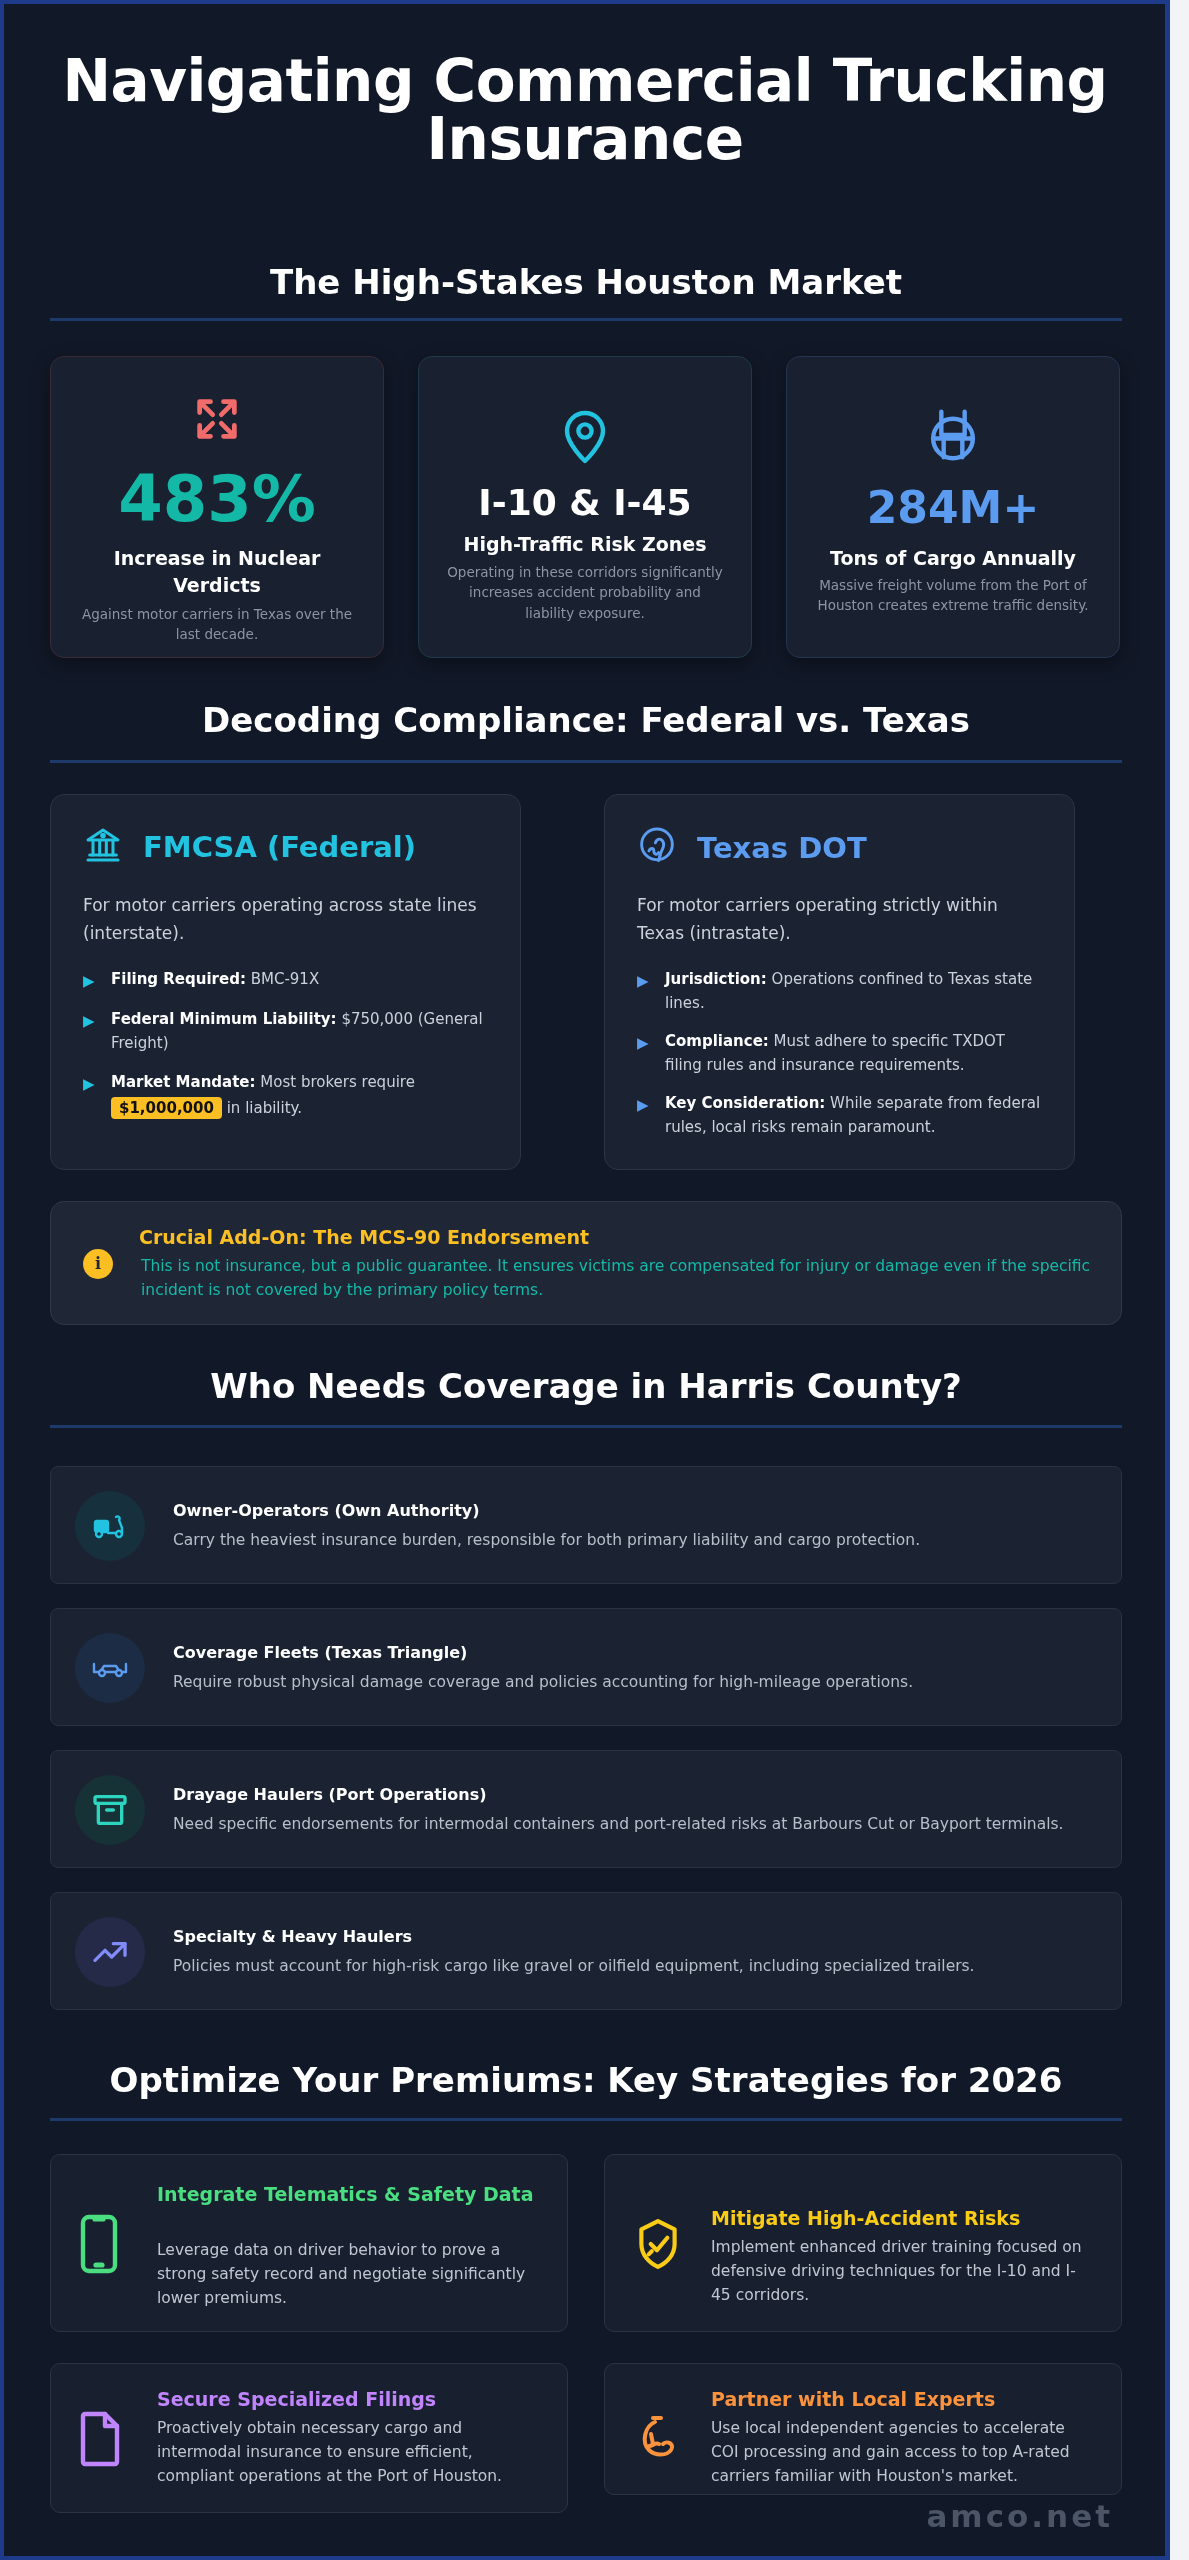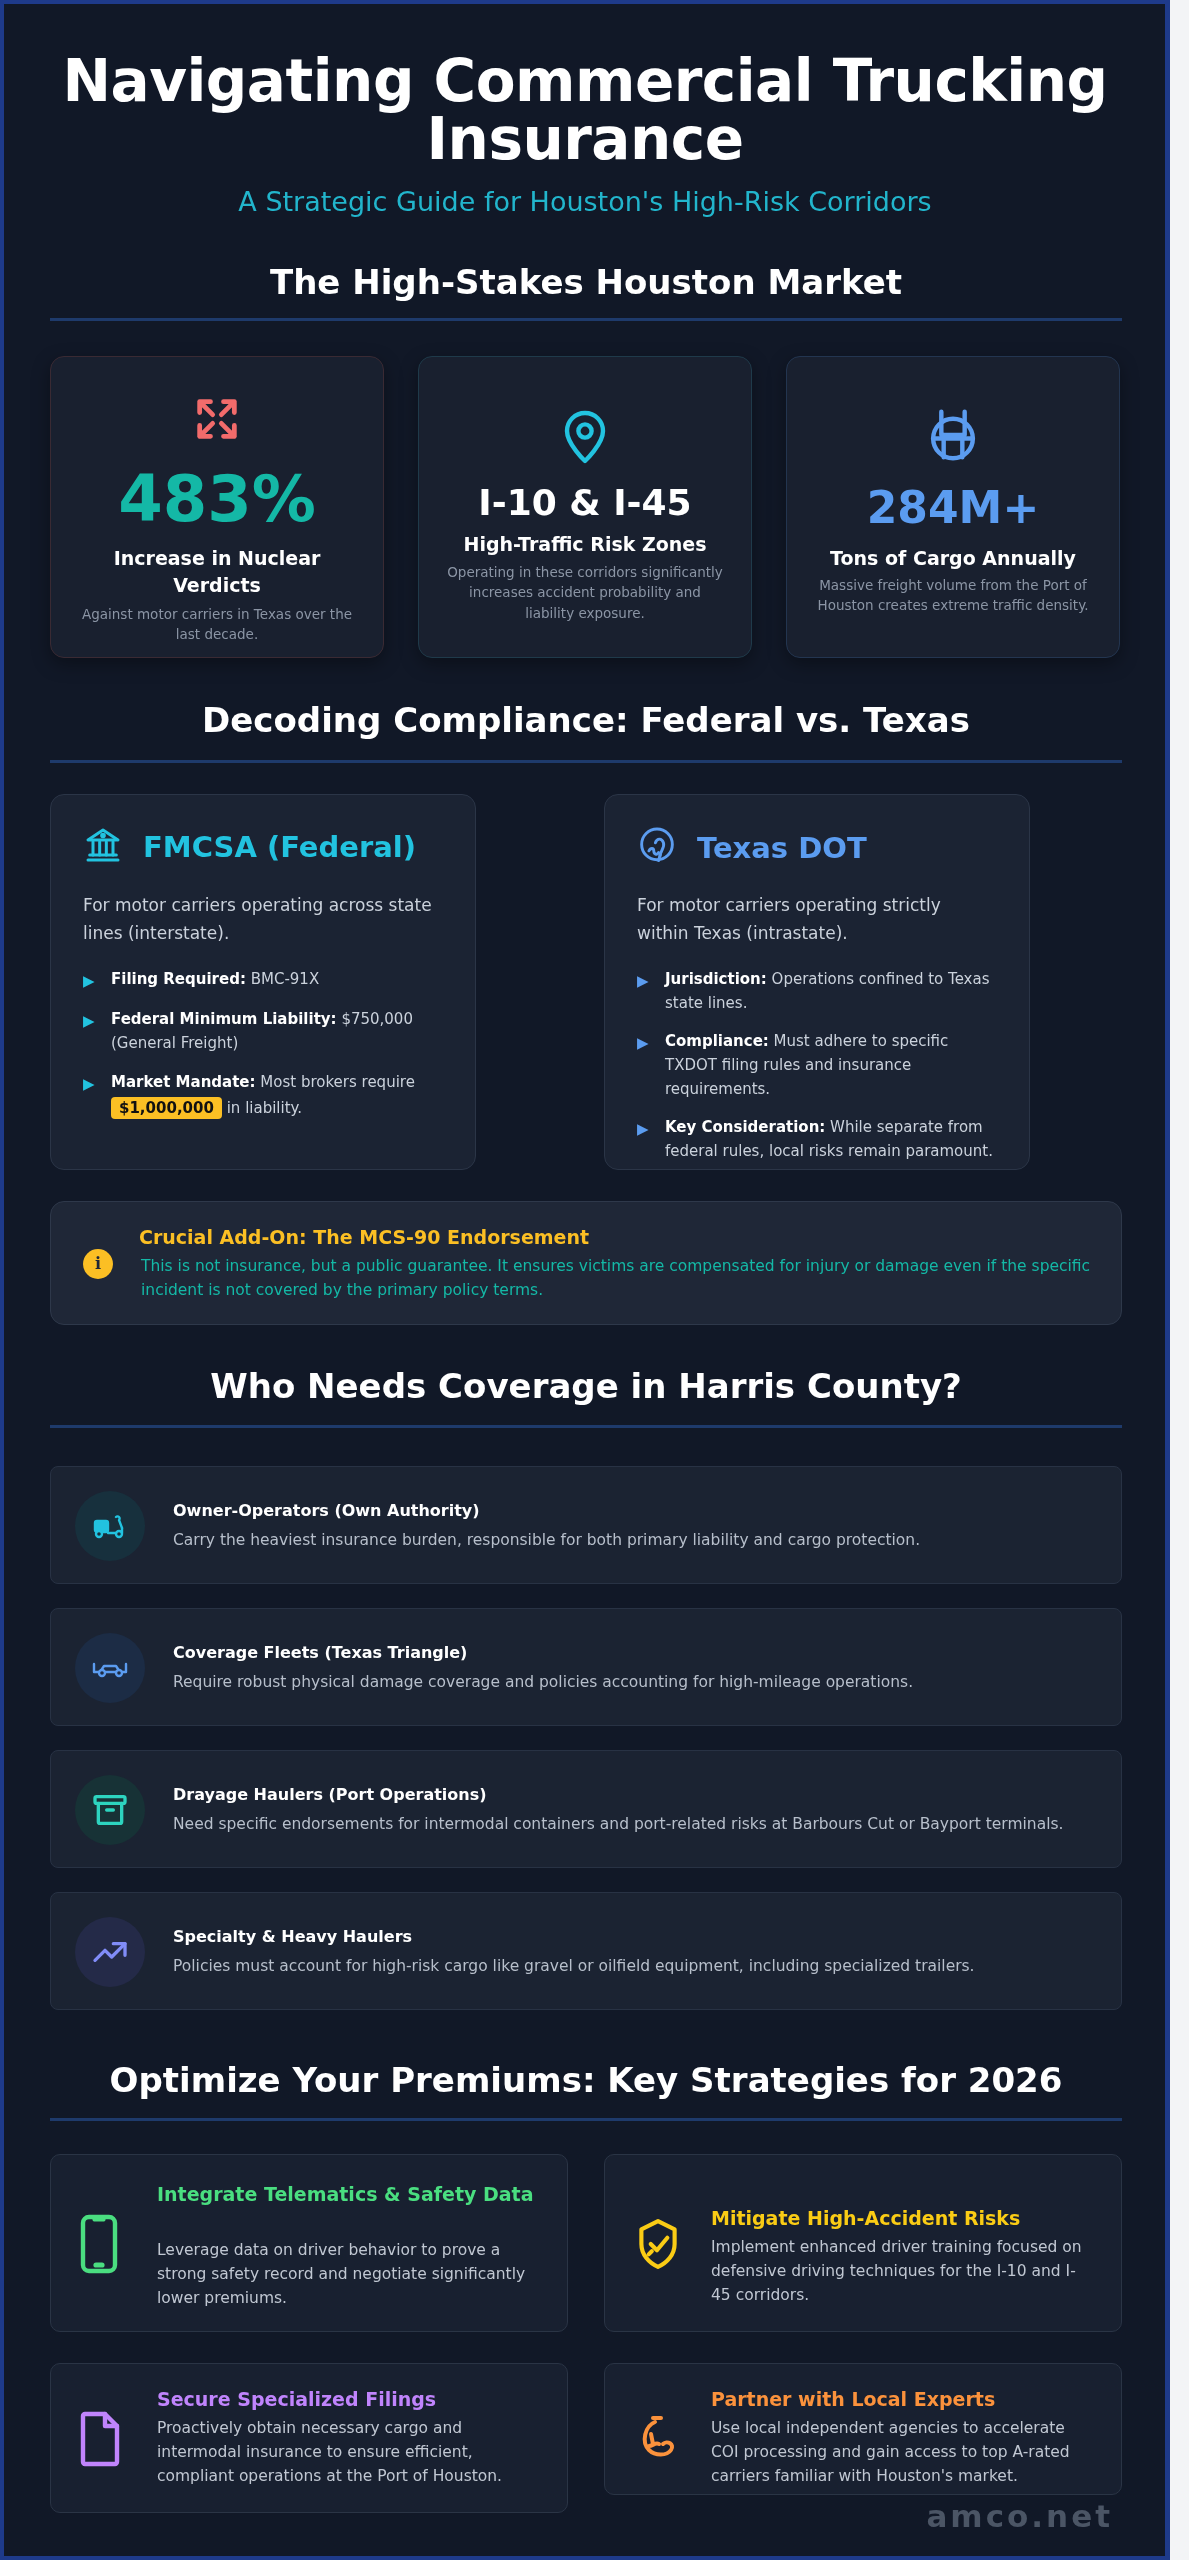--- a/index.html
+++ b/index.html
@@ -30,21 +30,21 @@
     background: #19202f; border-radius: 14px; text-align: center;
     box-shadow: 0 6px 18px rgba(0,0,0,0.35);
   }
   .stat-card .ico { position: absolute; left: 0; right: 0; display: flex; justify-content: center; }
   .stat-card .big { position: absolute; left: 0; right: 0; font-weight: bold; }
   .stat-card .lbl { position: absolute; left: 20px; right: 20px; font-weight: bold; color: #fff; font-size: 19px; line-height: 1.4; }
   .stat-card .desc { position: absolute; left: 26px; right: 26px; color: #8b95a5; font-size: 13.5px; line-height: 1.5; }
 
   
   .comp-card {
-    position: absolute; top: 790px; width: 426px; height: 376px;
+    position: absolute; top: 790px; width: 471px; height: 376px;
     background: #1b2333; border: 1px solid #2b3547; border-radius: 14px;
   }
   .comp-head { position: absolute; left: 32px; top: 30px; display: flex; align-items: center; gap: 20px; }
   .comp-head .t { font-size: 29px; font-weight: bold; }
   .comp-intro { position: absolute; left: 32px; right: 32px; top: 96px; font-size: 17px; color: #cbd2dc; line-height: 1.65; }
   .comp-list { position: absolute; left: 32px; right: 30px; top: 172px; list-style: none; }
   .comp-list li { display: flex; gap: 10px; font-size: 15px; line-height: 1.6; color: #cbd2dc; margin-bottom: 14px; }
   .comp-list .arr { flex: 0 0 18px; font-size: 15px; padding-top: 2px; }
   .comp-list b { color: #ffffff; }
   .hl { background: #fbbf24; color: #111; font-weight: bold; padding: 2px 8px; border-radius: 4px; }
@@ -79,21 +79,20 @@
   .strat .sd { position: absolute; left: 106px; right: 26px; font-size: 15.5px; color: #c0c7d2; line-height: 1.55; }
 
   .watermark { position: absolute; right: 52px; top: 2494px; font-size: 31px; font-weight: bold; color: #4b5565; letter-spacing: 3px; }
 </style>
 </head>
 <body>
 
 <div class="page">
 
   <h1 class="title">Navigating Commercial Trucking Insurance</h1>
-  <div class="subtitle">A Strategic Guide for Houston's High-Risk Corridors</div>
 
   <div class="sec-title" style="top:258px;">The High-Stakes Houston Market</div>
   <div class="sec-rule" style="top:314px;"></div>
 
   <div class="stat-card" style="left:46px; border:1px solid #3a2a33;">
     <div class="ico" style="top:36px;">
       <svg width="52" height="52" viewBox="0 0 24 24" fill="none" stroke="#f26b6b" stroke-width="2.2" stroke-linecap="round" stroke-linejoin="round">
         <path d="M4 9V4h5M4 4l6 6"></path>
           <path d="M20 9V4h-5M20 4l-6 6"></path>
           <path d="M4 15v5h5M4 20l6-6"></path>

